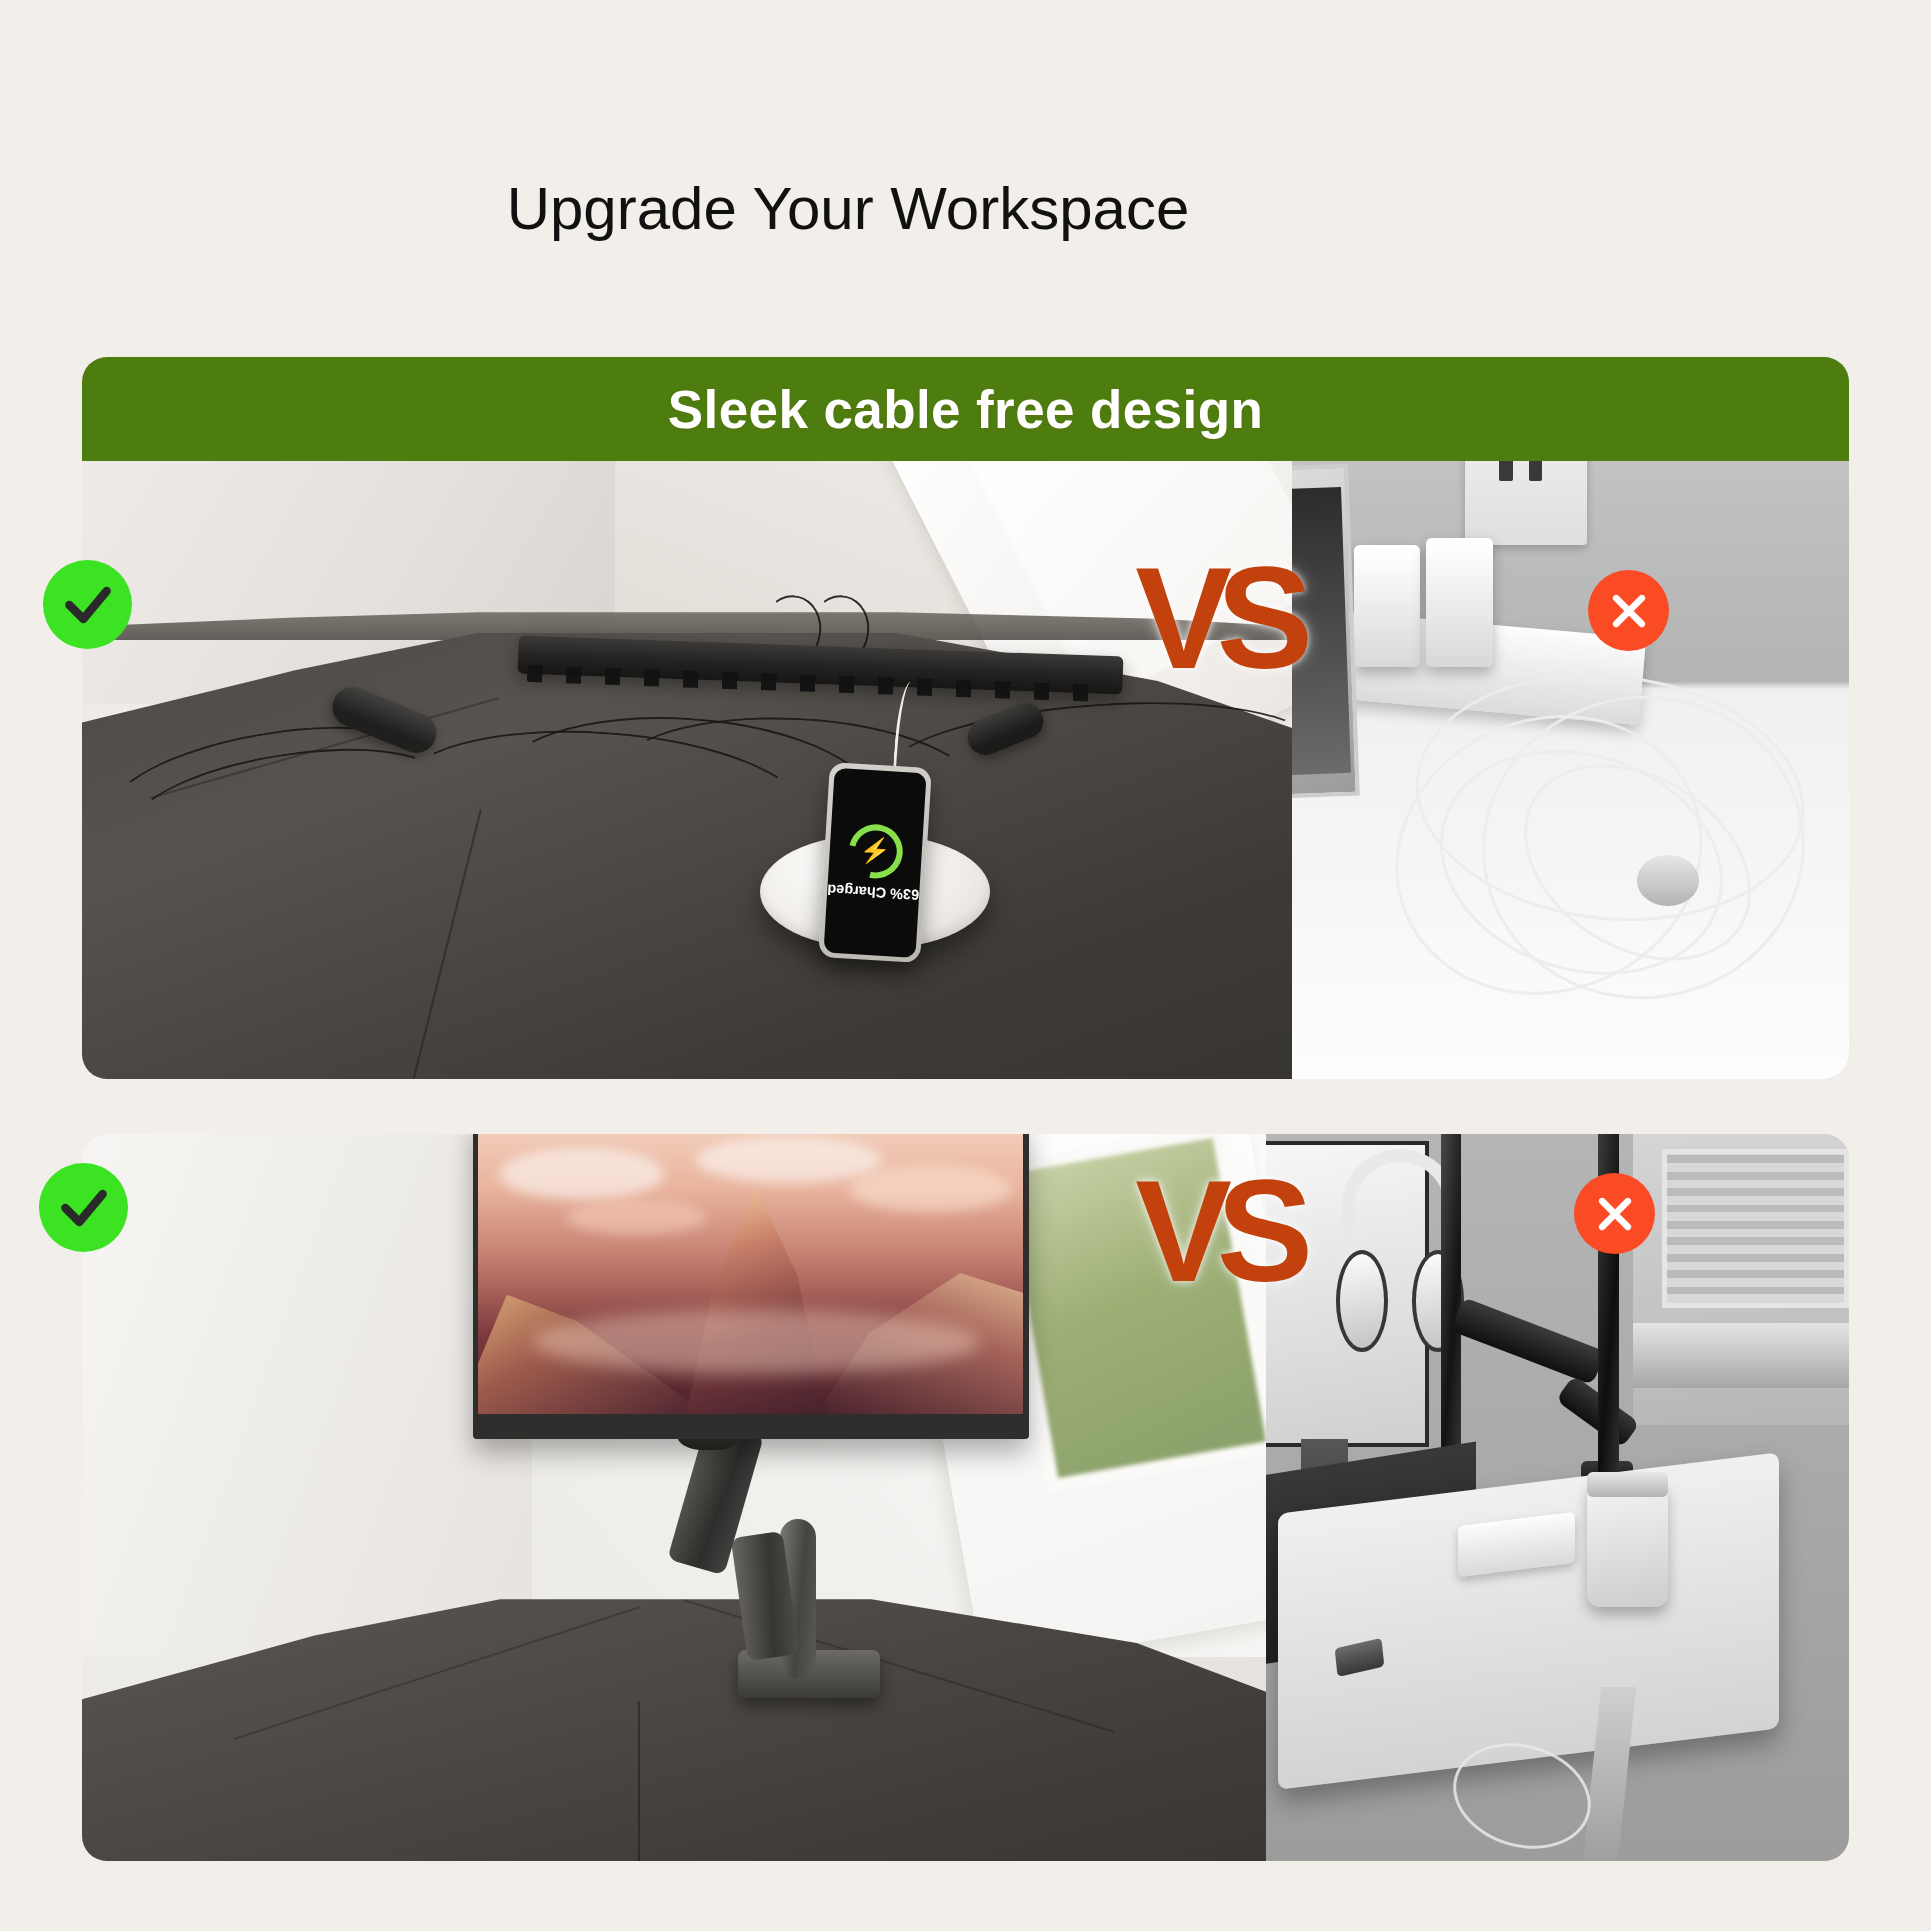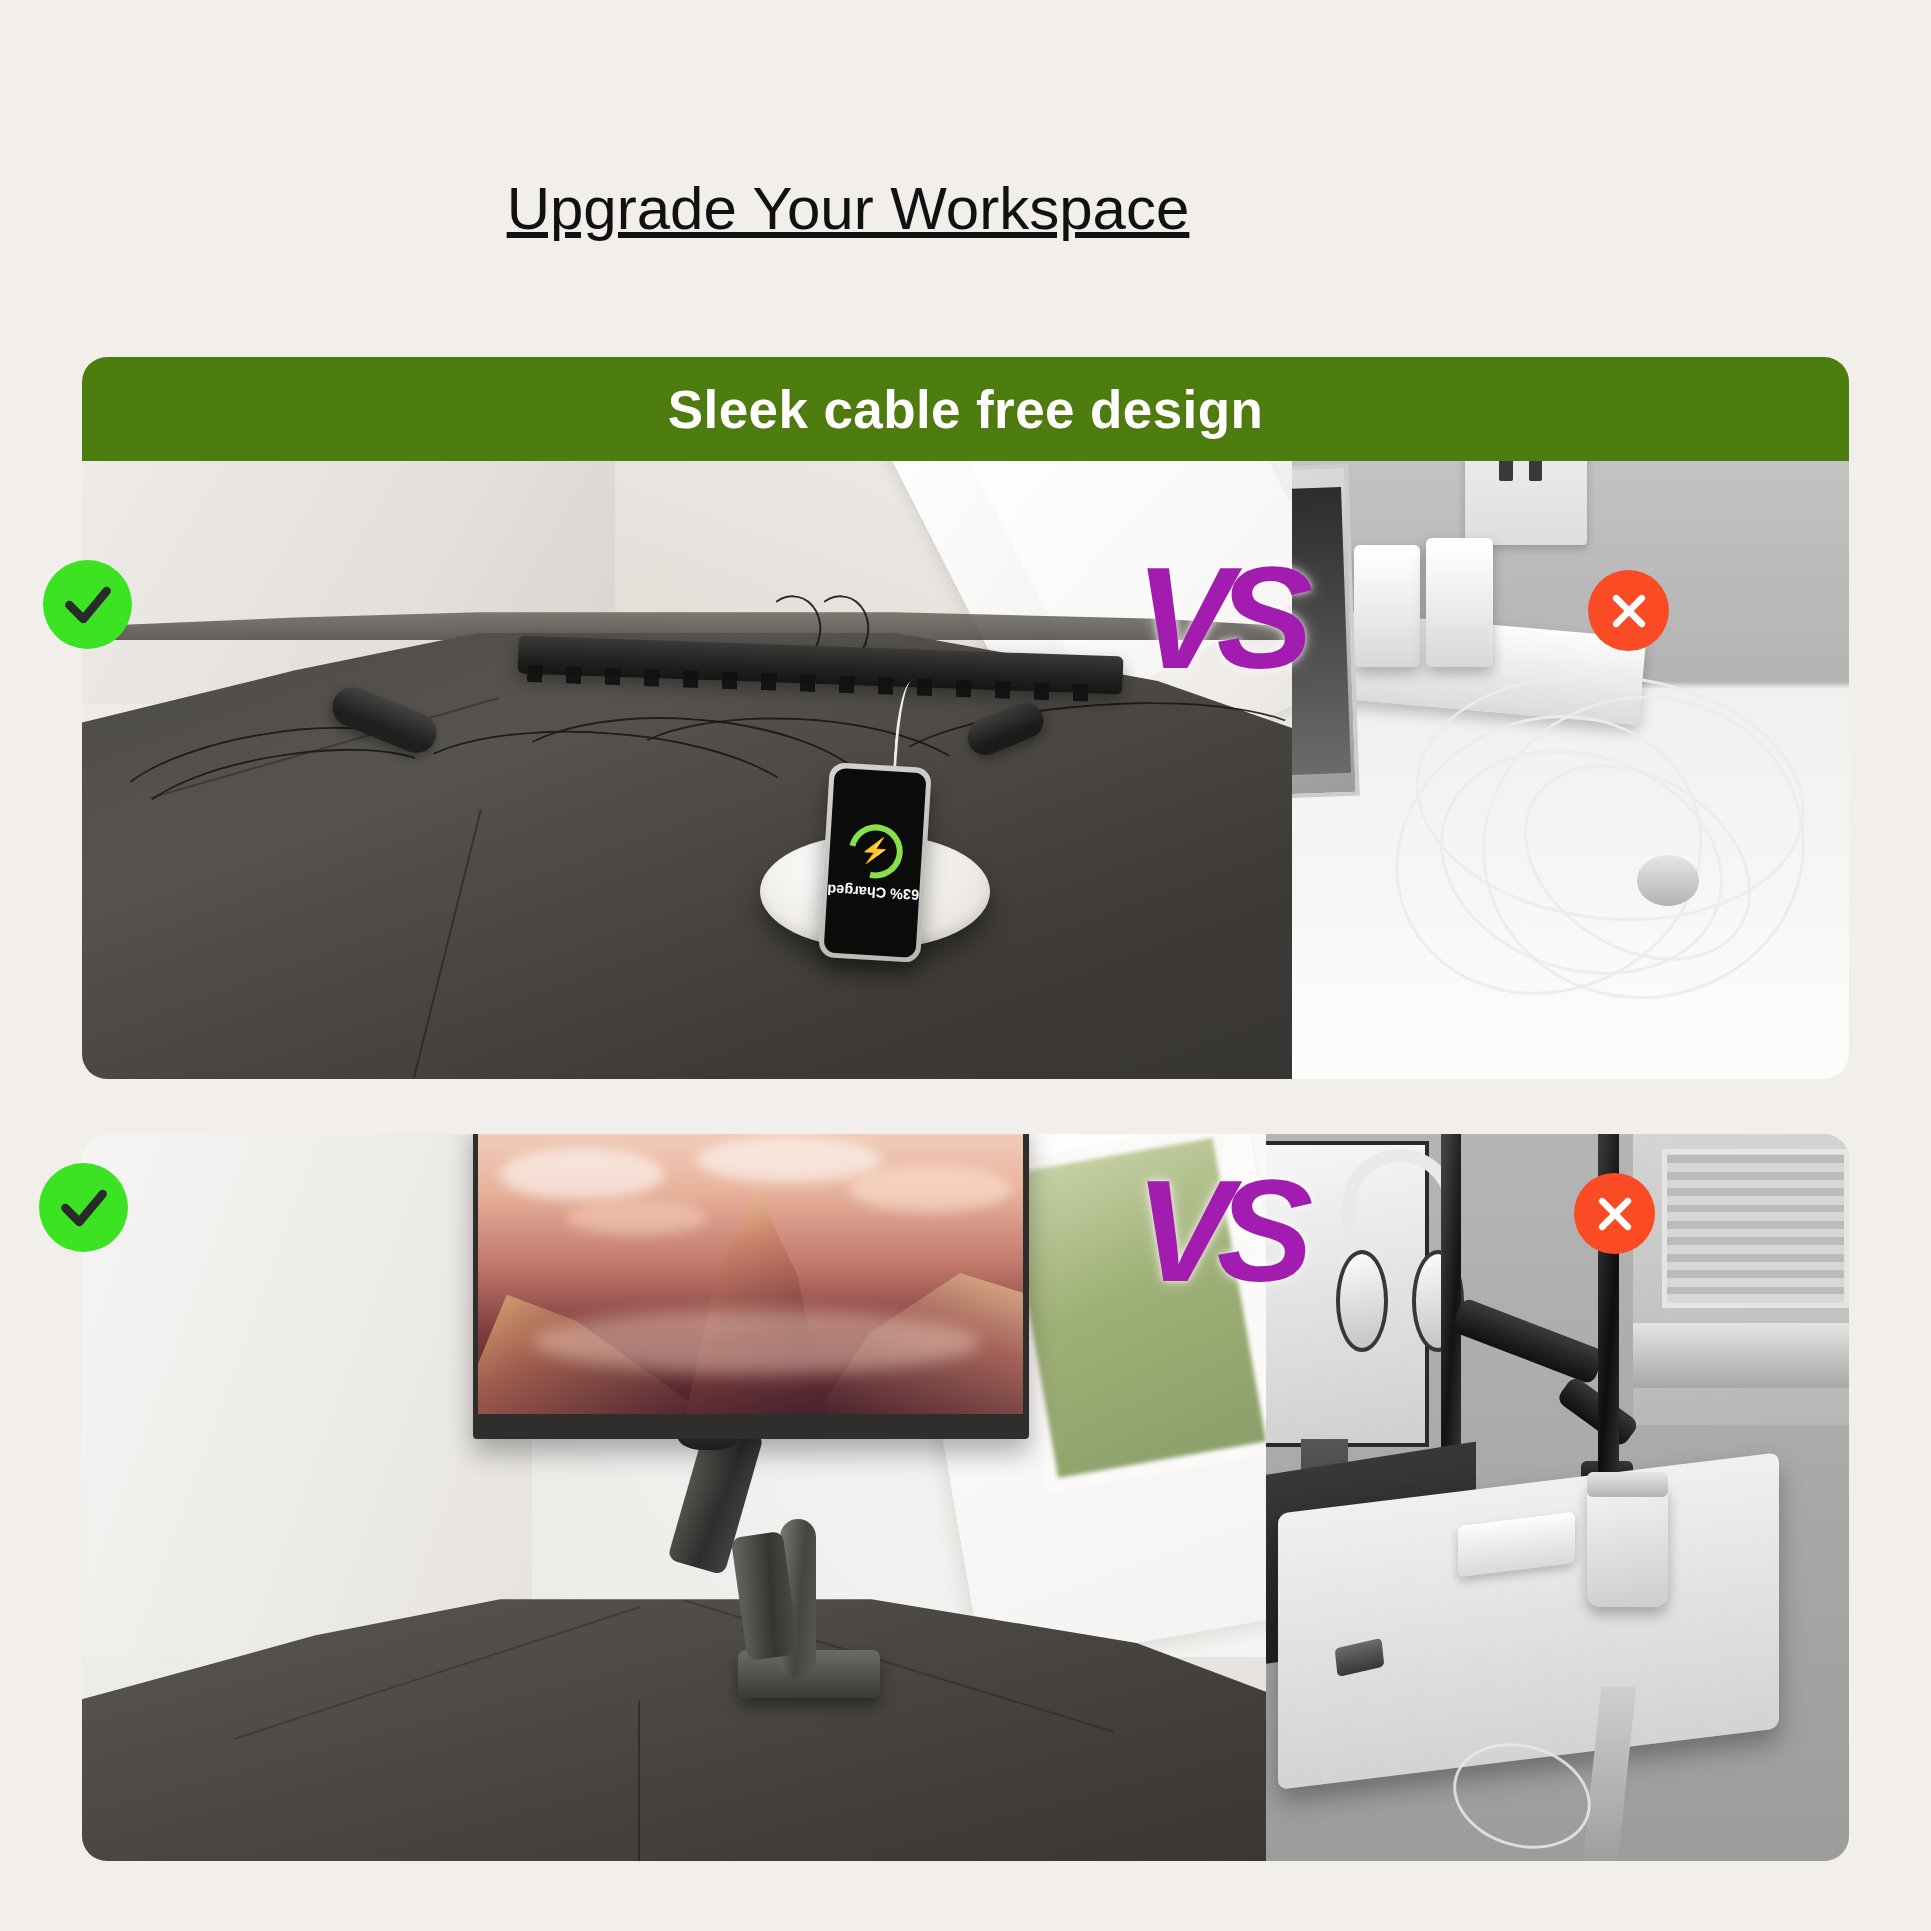--- a/index.html
+++ b/index.html
@@ -39,21 +39,20 @@
   .subhead {
     position: absolute;
     top: 176px;
     left: 0;
     width: 1696px;
     text-align: center;
     font-size: 60px;
     font-weight: 400;
     color: #111111;
     line-height: 1.1;
-    text-decoration: underline;
   }
 
   
   .panel {
     position: absolute;
     left: 82px;
     width: 1767px;
     border-radius: 25px;
     overflow: hidden;
     background: #cfcfcf;
@@ -461,22 +460,22 @@
   .x-badge {
     position: absolute; z-index: 8;
     width: 81px; height: 81px; border-radius: 50%;
     background: #FB4B25;
     display: flex; align-items: center; justify-content: center;
   }
   .x-badge svg { width: 44px; height: 44px; }
   .vs-badge {
     position: absolute; z-index: 9;
     width: 183px; height: 145px;
-    color: #a21caf;
-    font-size: 145px; font-weight: 800; font-style: italic;
+    color: #c2410c;
+    font-size: 145px; font-weight: 800; 
     line-height: 145px; letter-spacing: -15.4px;
     text-shadow: 0 0 6.8px rgba(255,255,255,.75), 0 0 15.4px rgba(255,255,255,.5);
     display: flex; align-items: center; justify-content: center;
     pointer-events: none;
   }
 
   .p1-check { left: 43px;  top: 560px; }
   .p1-x     { left: 1588px; top: 570px; }
   .p1-vs    { left: 1125px; top: 546px; }
   .p2-check { left: 39px;  top: 1163px; }

